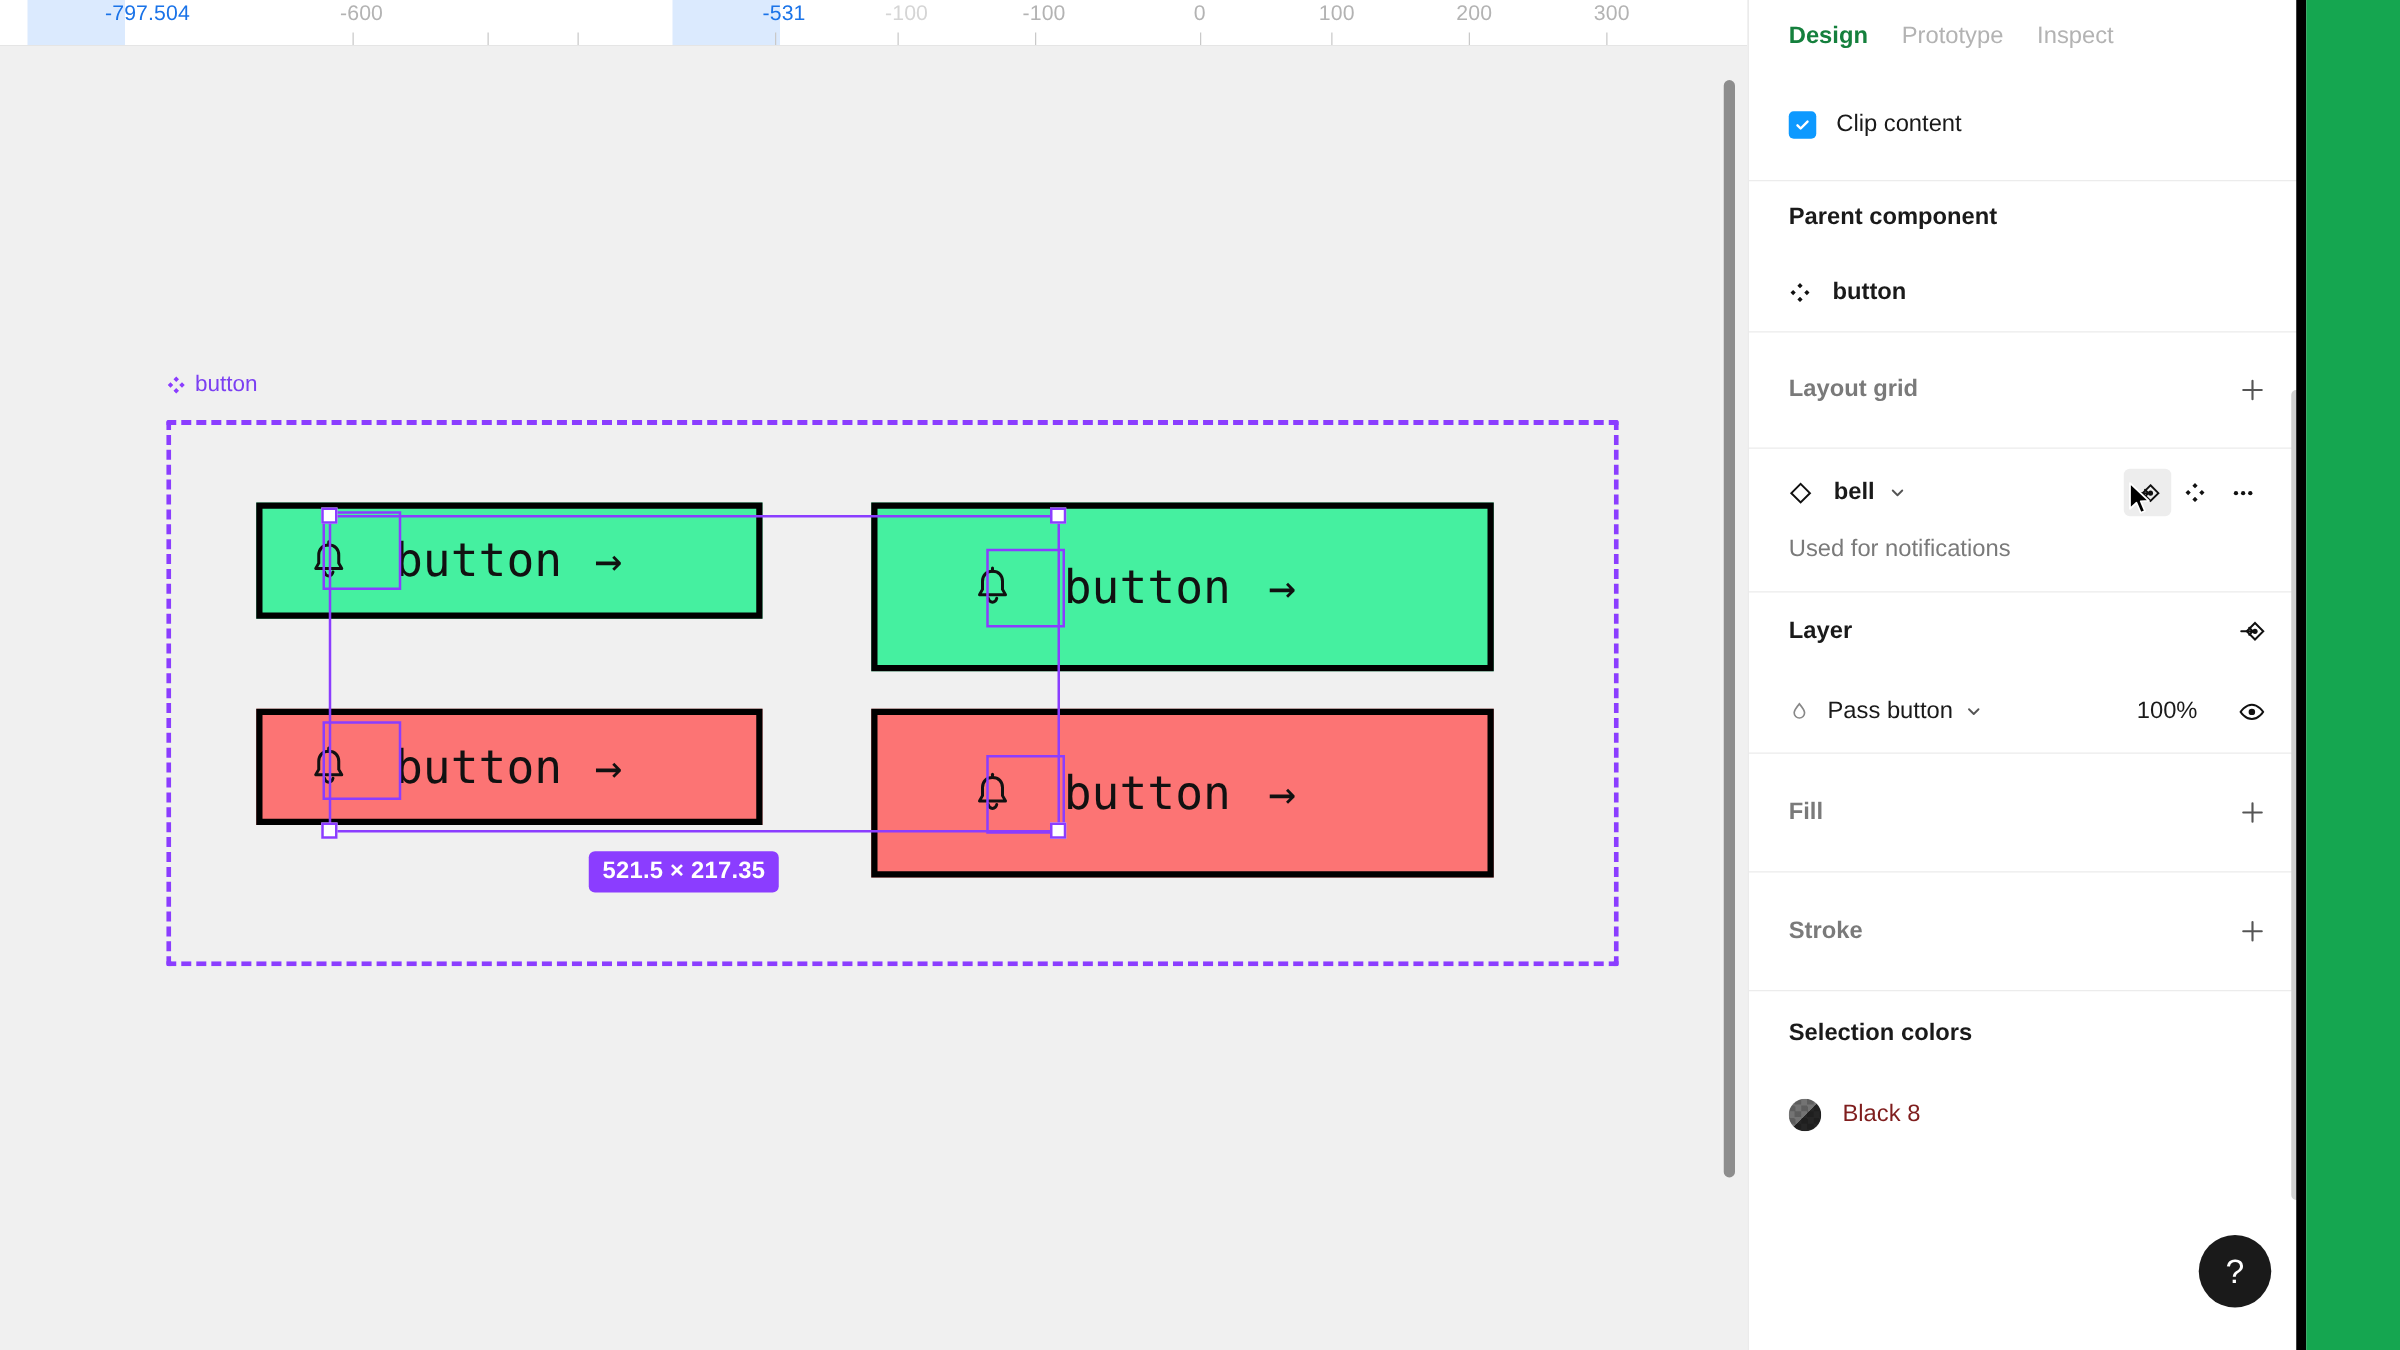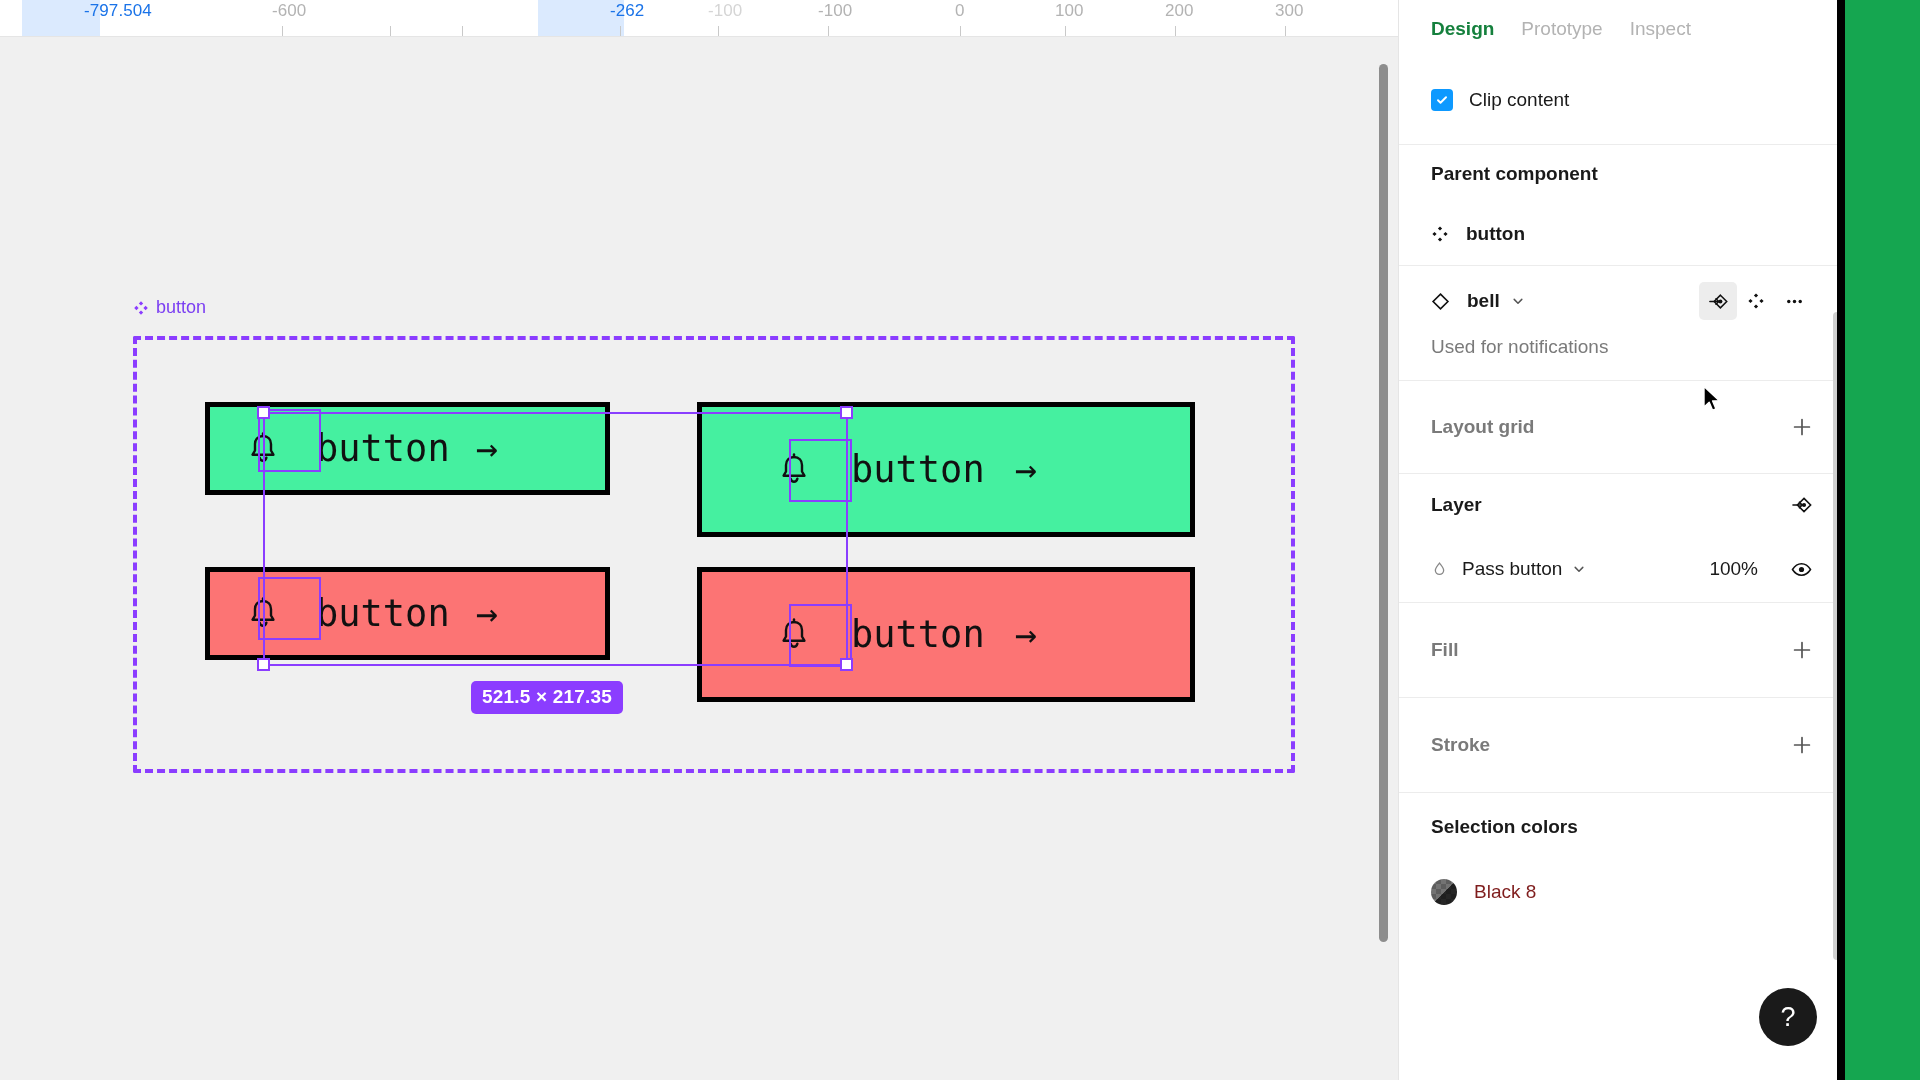--- a/index.html
+++ b/index.html
@@ -256,21 +256,21 @@
 
   <div class="canvas-col">
 
     <div class="ruler" id="ruler">
         <div class="ruler-band" style="left: 22px; width: 78px;"></div>
         <div class="ruler-band" style="left: 538px; width: 86px;"></div>
         <div class="ruler-tick-label hi" style="left: 84px;">-797.504</div>
         <div class="ruler-tick-label" style="left: 272px;">-600</div>
         <div class="ruler-tick-label dim" style="left: 380px; margin-top: 45px;">-500</div>
         <div class="ruler-tick-label hi" style="left: 452px; margin-top: 48px;">-376</div>
-        <div class="ruler-tick-label hi" style="left: 610px;">-262</div>
+        <div class="ruler-tick-label hi" style="left: 610px;">-531</div>
         <div class="ruler-tick-label dim" style="left: 708px;">-100</div>
         <div class="ruler-tick-label" style="left: 818px;">-100</div>
         <div class="ruler-tick-label" style="left: 955px;">0</div>
         <div class="ruler-tick-label" style="left: 1055px;">100</div>
         <div class="ruler-tick-label" style="left: 1165px;">200</div>
         <div class="ruler-tick-label" style="left: 1275px;">300</div>
         <div class="ruler-tick-mark" style="left: 282px;"></div>
         <div class="ruler-tick-mark" style="left: 390px;"></div>
         <div class="ruler-tick-mark" style="left: 462px;"></div>
         <div class="ruler-tick-mark" style="left: 620px;"></div>
@@ -399,20 +399,32 @@
         <span>
           <svg viewBox="0 0 18 18" width="18" height="18">
             <path d="M9 1.4 11.1 3.5 9 5.6 6.9 3.5z M14.5 6.9 16.6 9 14.5 11.1 12.4 9z M3.5 6.9 5.6 9 3.5 11.1 1.4 9z M9 12.4 11.1 14.5 9 16.6 6.9 14.5z" fill="#111"></path>
           </svg>
         </span>
         <span class="comp-name">button</span>
       </div>
     </div>
 
     <div class="panel-sec">
+      <div class="row" style="min-height:92px;">
+        <span class="sec-title muted">Layout grid</span>
+        <span class="spacer"></span>
+        <span style="display:flex;">
+          <svg viewBox="0 0 22 22" width="22" height="22">
+            <path d="M11 3.6v14.8M3.6 11h14.8" stroke="#555" stroke-width="1.7" stroke-linecap="round"></path>
+          </svg>
+        </span>
+      </div>
+    </div>
+
+    <div class="panel-sec">
       <div class="row" style="min-height:70px;">
         <span style="display:flex;">
           <svg viewBox="0 0 20 20" width="19" height="19">
             <path d="M10 2.2 17.8 10 10 17.8 2.2 10z" fill="none" stroke="#111" stroke-width="1.7"></path>
           </svg>
         </span>
         <span class="comp-name" style="margin-left:17px;">bell</span>
         <span style="display:flex; margin-left:11px;">
           <svg viewBox="0 0 14 14" width="14" height="14">
             <path d="M3.2 5.4 7 9.2 10.8 5.4" fill="none" stroke="#555" stroke-width="1.5" stroke-linecap="round" stroke-linejoin="round"></path>
@@ -434,32 +446,20 @@
         </span>
         <span class="icon-btn">
           <svg viewBox="0 0 22 22" width="21" height="21">
             <circle cx="5" cy="11" r="1.8" fill="#111"></circle>
             <circle cx="11" cy="11" r="1.8" fill="#111"></circle>
             <circle cx="17" cy="11" r="1.8" fill="#111"></circle>
           </svg>
         </span>
       </div>
       <div class="desc-text">Used for notifications</div>
-    </div>
-
-    <div class="panel-sec">
-      <div class="row" style="min-height:92px;">
-        <span class="sec-title muted">Layout grid</span>
-        <span class="spacer"></span>
-        <span style="display:flex;">
-          <svg viewBox="0 0 22 22" width="22" height="22">
-            <path d="M11 3.6v14.8M3.6 11h14.8" stroke="#555" stroke-width="1.7" stroke-linecap="round"></path>
-          </svg>
-        </span>
-      </div>
     </div>
 
     <div class="panel-sec">
       <div class="row" style="min-height:62px;">
         <span class="sec-title">Layer</span>
         <span class="spacer"></span>
         <span style="display:flex;">
           <svg viewBox="0 0 22 22" width="22" height="22">
             <path d="M13 4.4 19.6 11 13 17.6 6.4 11z" fill="none" stroke="#111" stroke-width="1.6"></path>
             <circle cx="13" cy="11" r="2.1" fill="#111"></circle>

